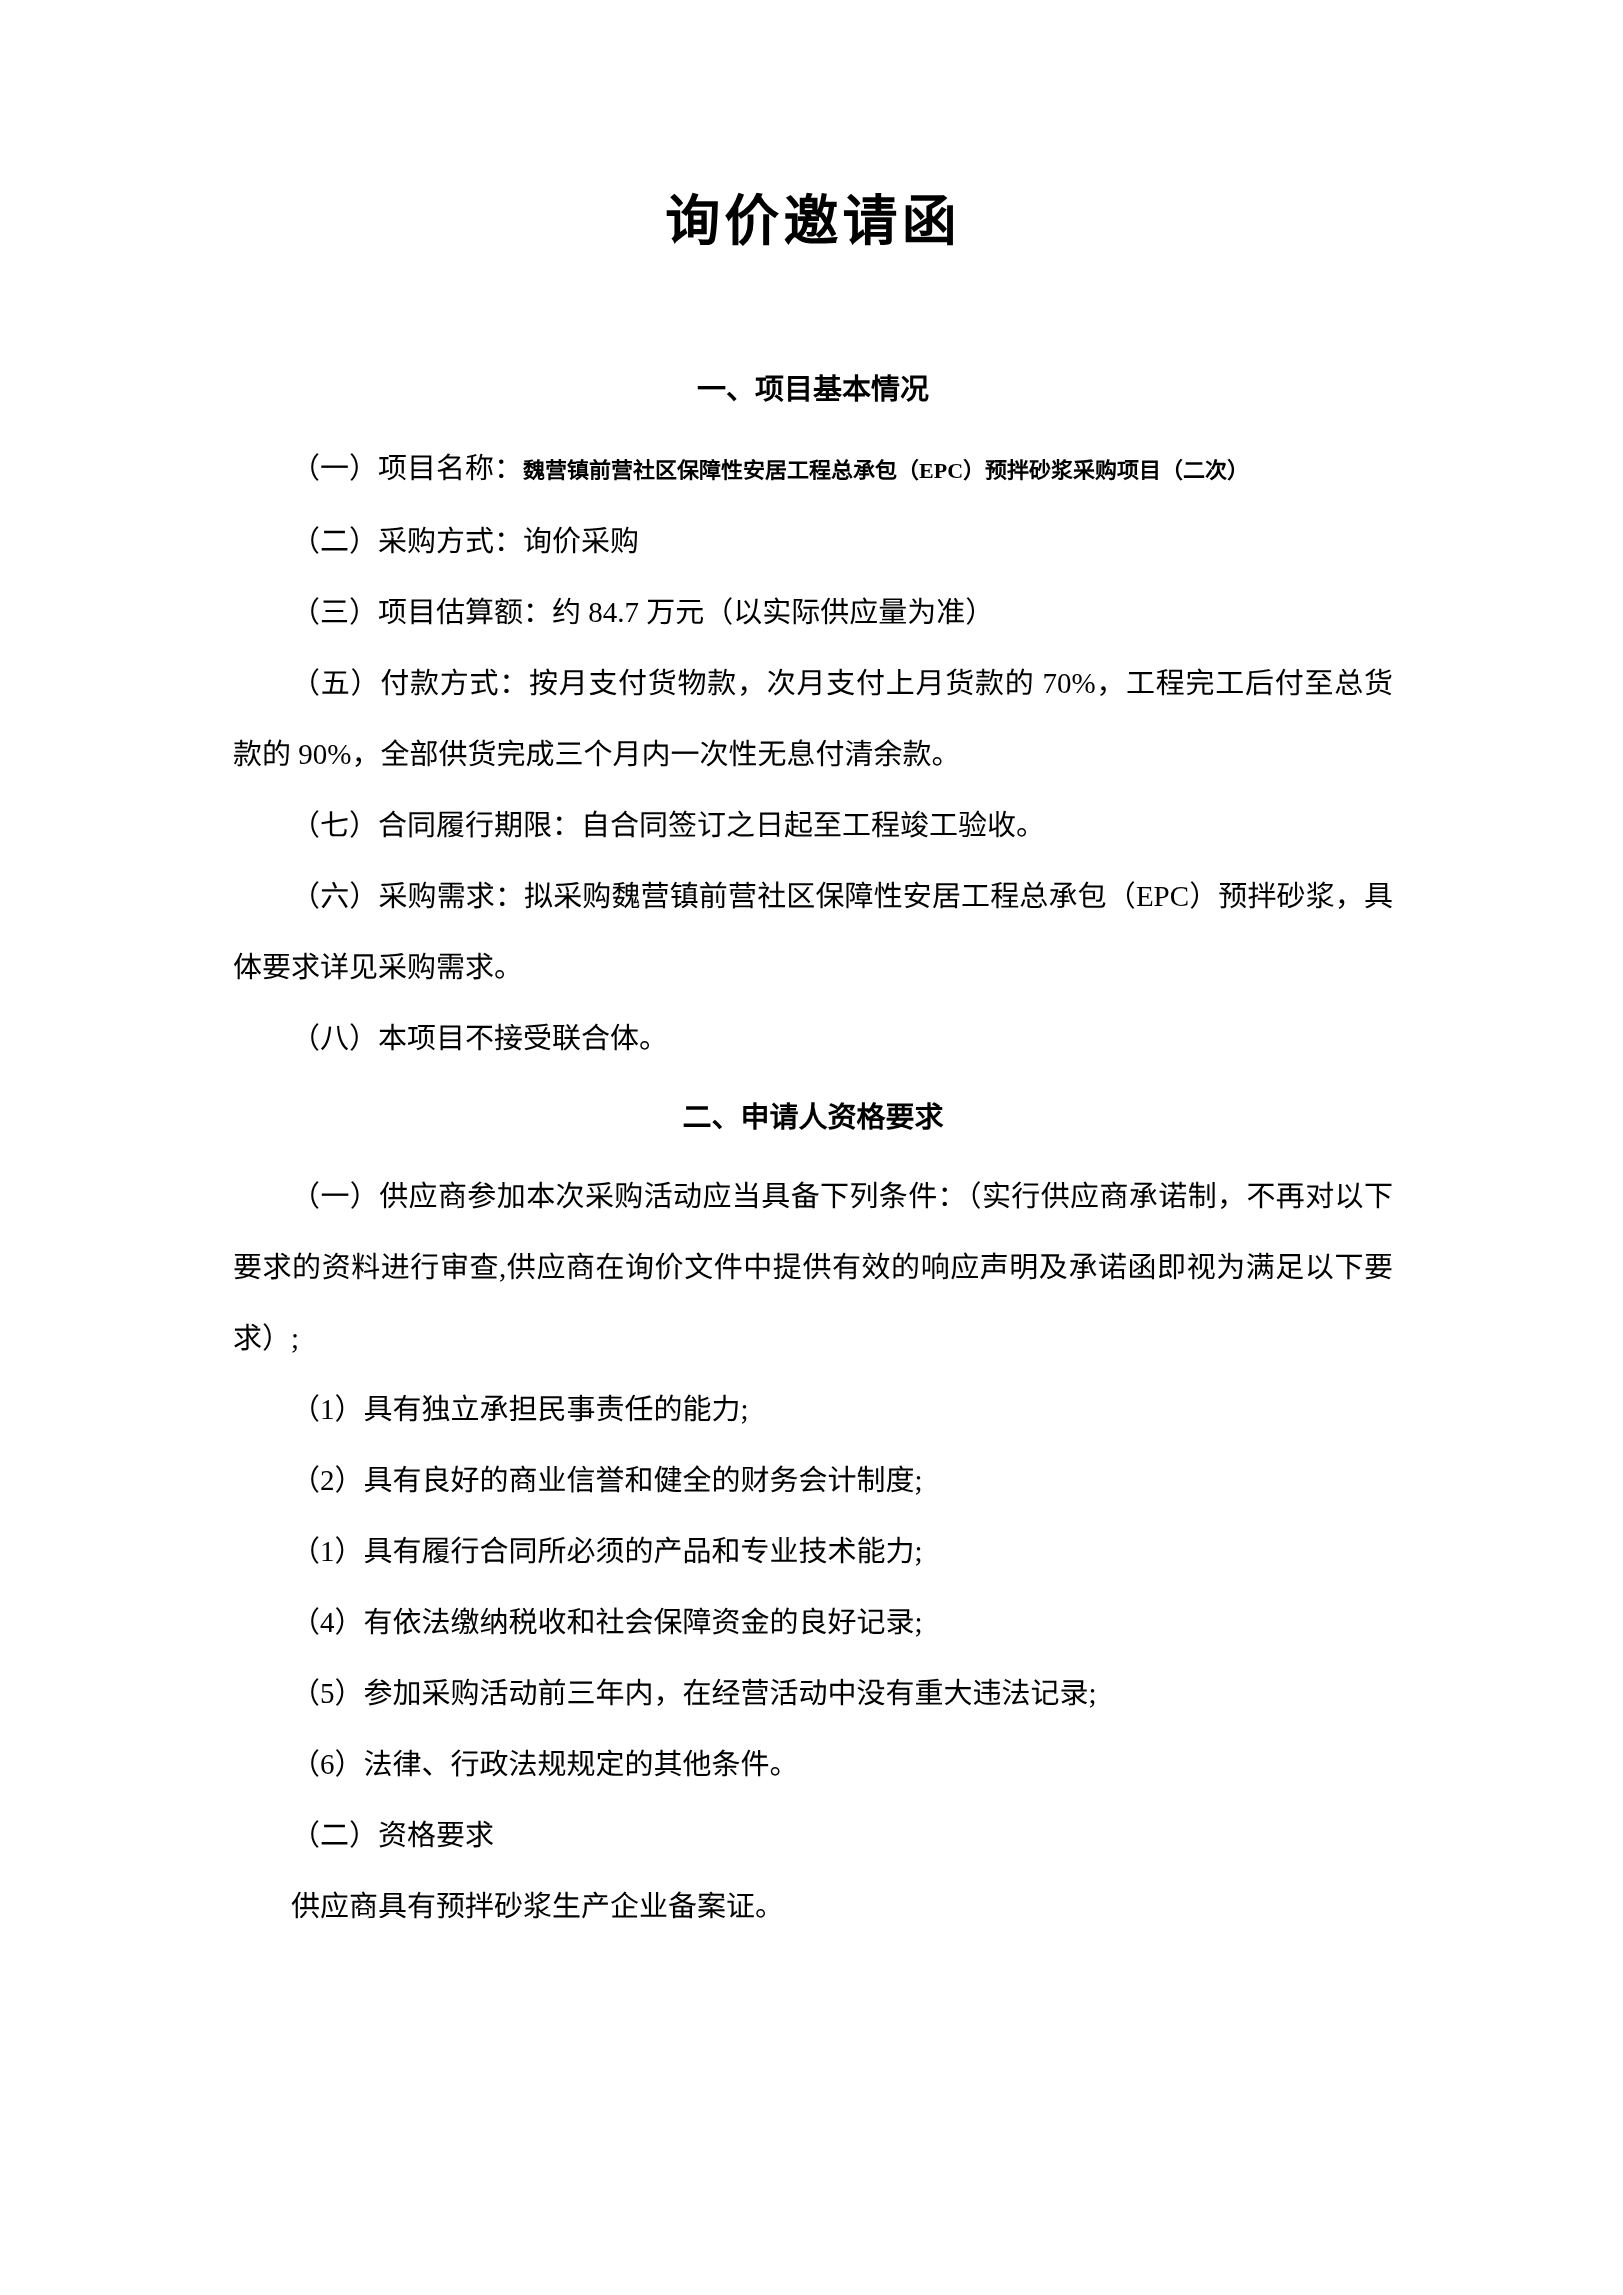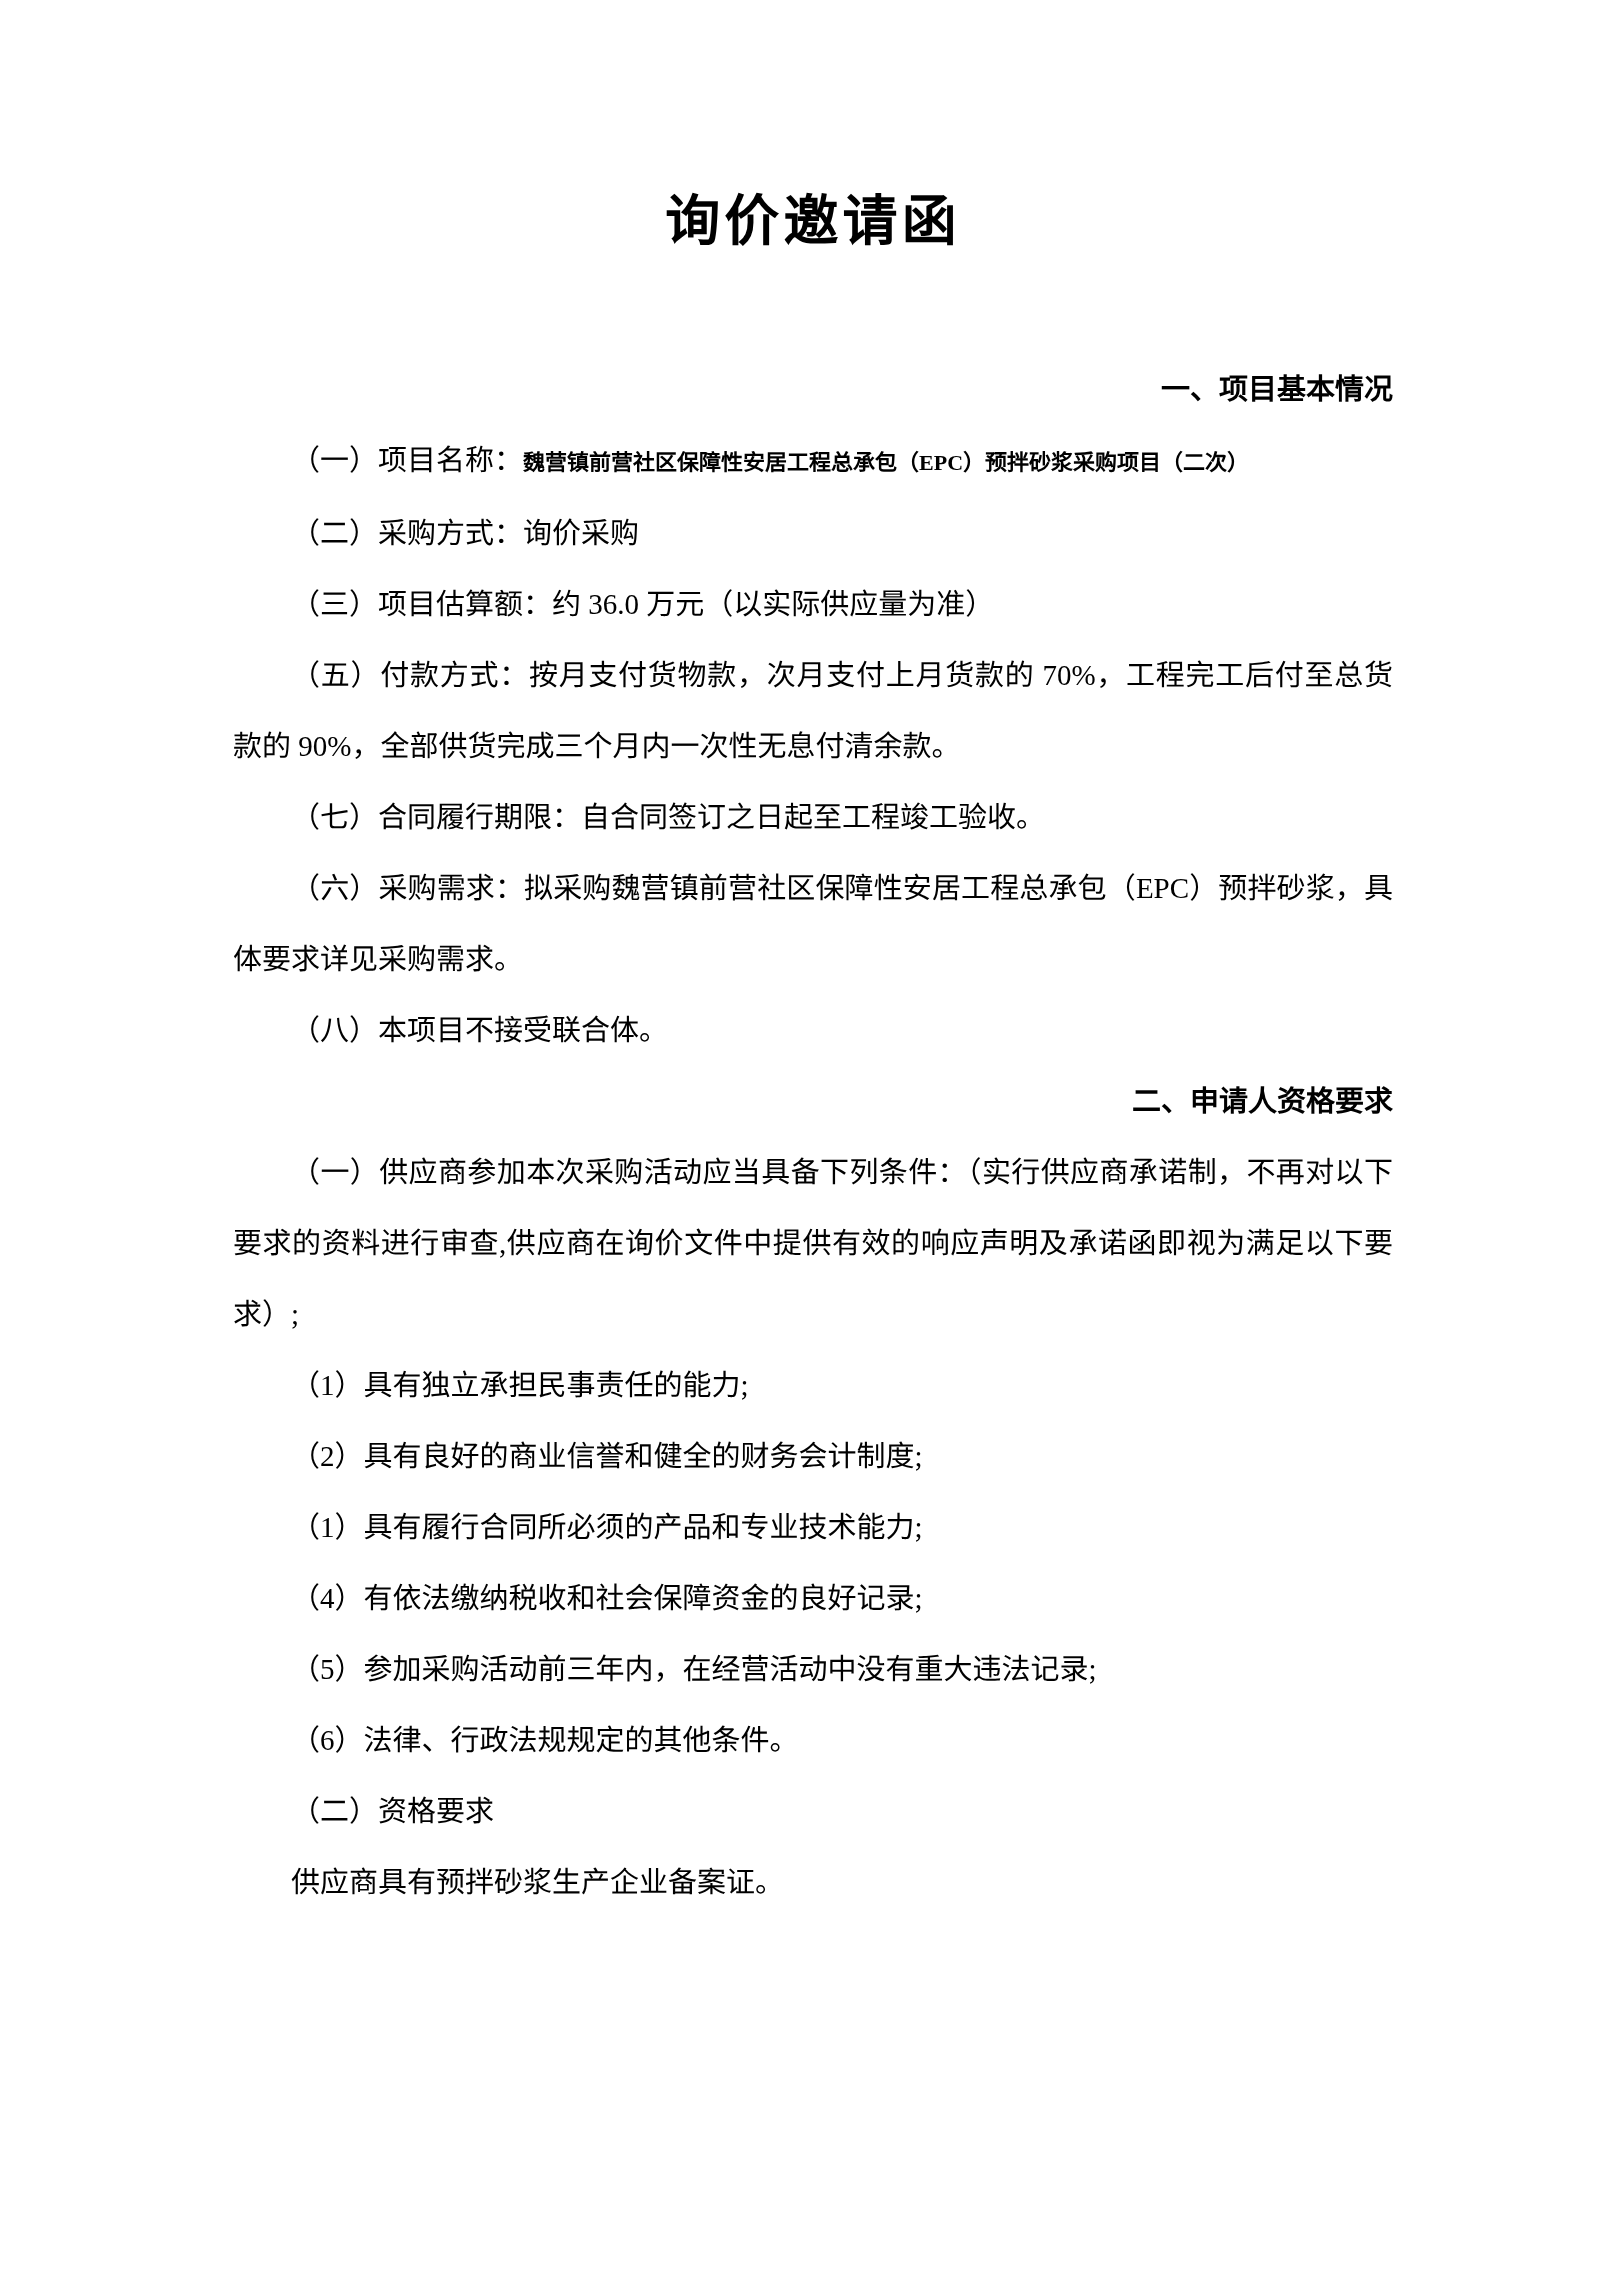--- a/index.html
+++ b/index.html
@@ -20,25 +20,25 @@
   }
   .doc-title {
     margin: 0 0 101px 0;
     font-size: 55px;
     line-height: 1.15;
     font-weight: 700;
     text-align: center;
     letter-spacing: 4.1px;
   }
   .sec-heading {
-    margin: 0;
+    margin: 8px;
     font-size: 29px;
     font-weight: 700;
     line-height: 71px;
-    text-align: right;
+    text-align: center;
   }
   .para {
     margin: 0;
     font-size: 29px;
     line-height: 71px;
     text-indent: 2em;
     text-align: justify;
     text-justify: inter-ideograph;
     word-break: break-all;
   }
@@ -53,21 +53,21 @@
 <div class="page">
 
   <h1 class="doc-title">询价邀请函</h1>
 
   <h2 class="sec-heading">一、项目基本情况</h2>
 
   <p class="para"><span>（一）项目名称：</span><span class="proj-name">魏营镇前营社区保障性安居工程总承包（EPC）预拌砂浆采购项目（二次）</span></p>
 
   <p class="para">（二）采购方式：询价采购</p>
 
-  <p class="para">（三）项目估算额：约 36.0 万元（以实际供应量为准）</p>
+  <p class="para">（三）项目估算额：约 84.7 万元（以实际供应量为准）</p>
 
 
   <p class="para">（五）付款方式：按月支付货物款，次月支付上月货款的 70%，工程完工后付至总货款的 90%，全部供货完成三个月内一次性无息付清余款。</p>
 
   <p class="para">（七）合同履行期限：自合同签订之日起至工程竣工验收。</p>
 
   <p class="para">（六）采购需求：拟采购魏营镇前营社区保障性安居工程总承包（EPC）预拌砂浆，具体要求详见采购需求。</p>
 
   <p class="para">（八）本项目不接受联合体。</p>
 

